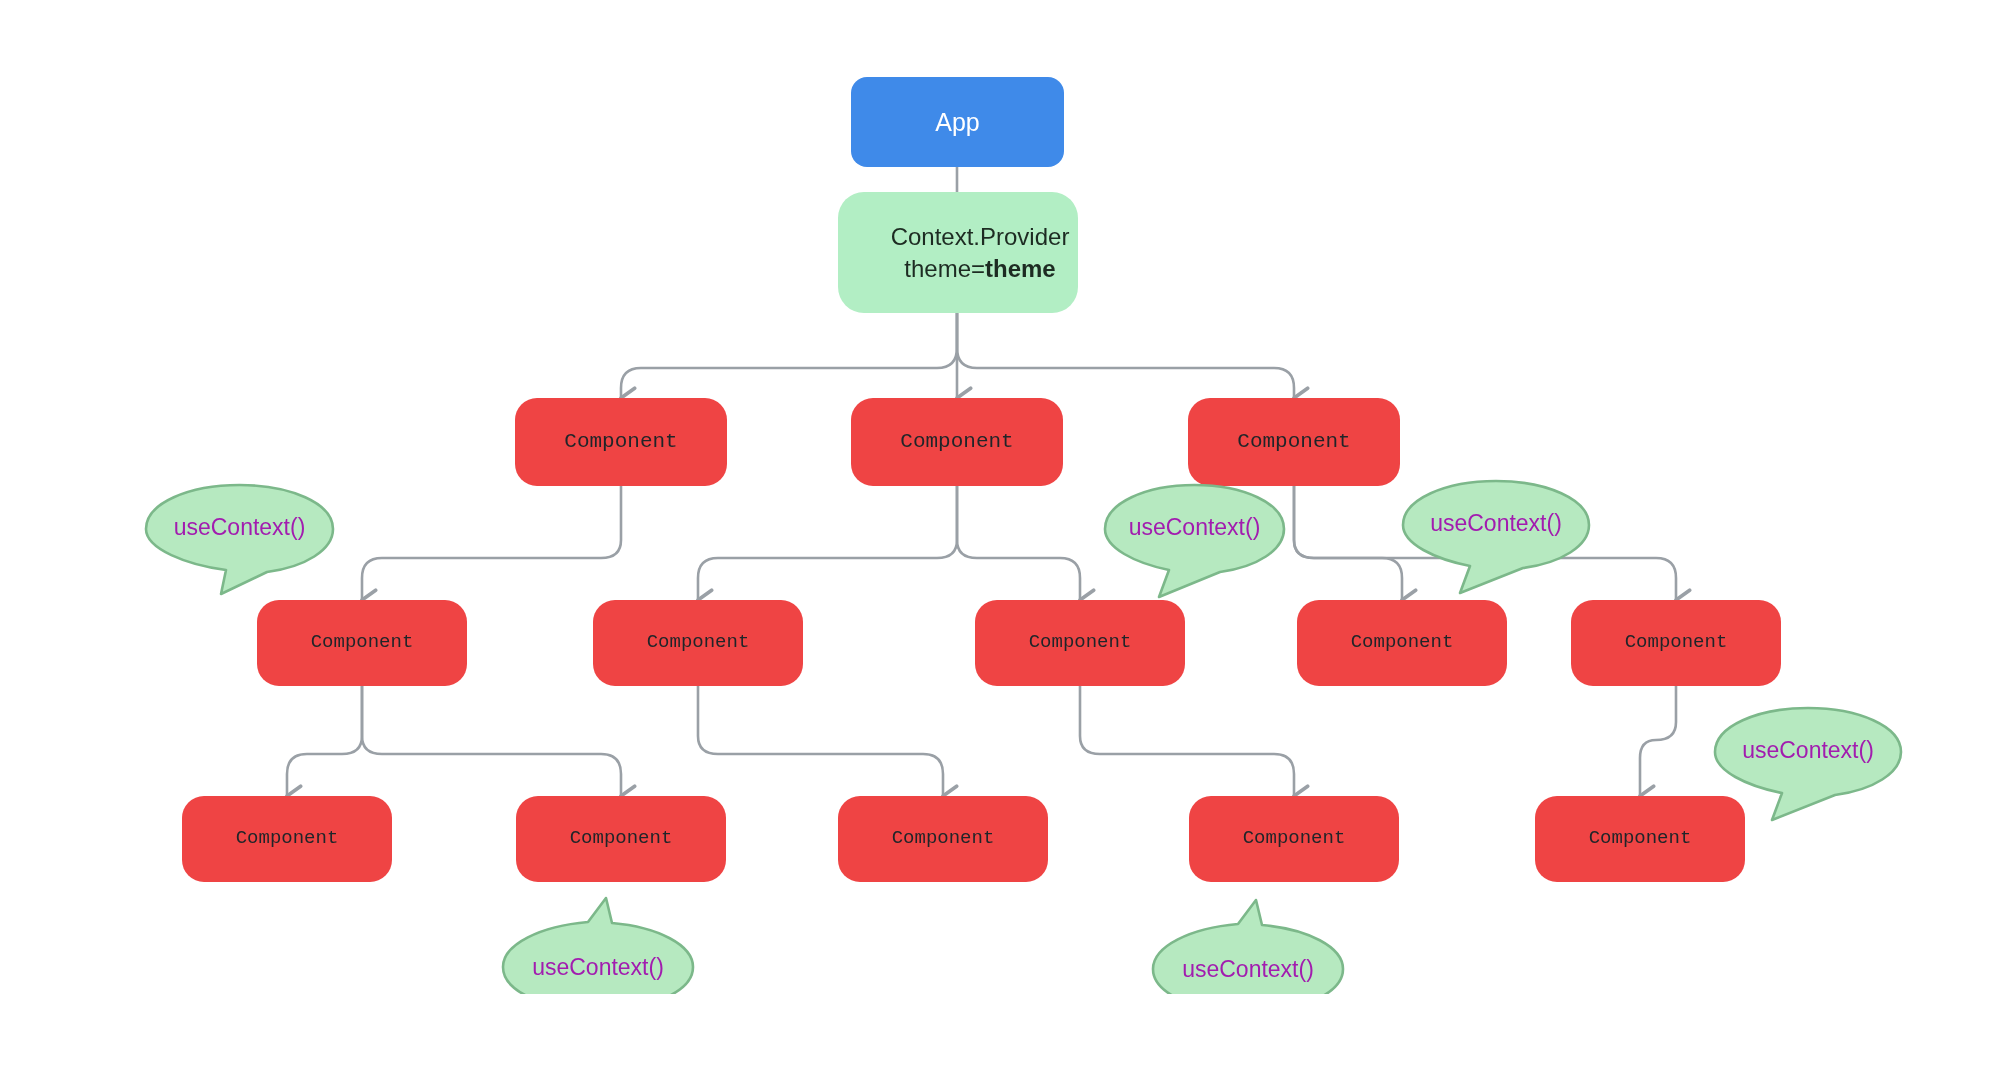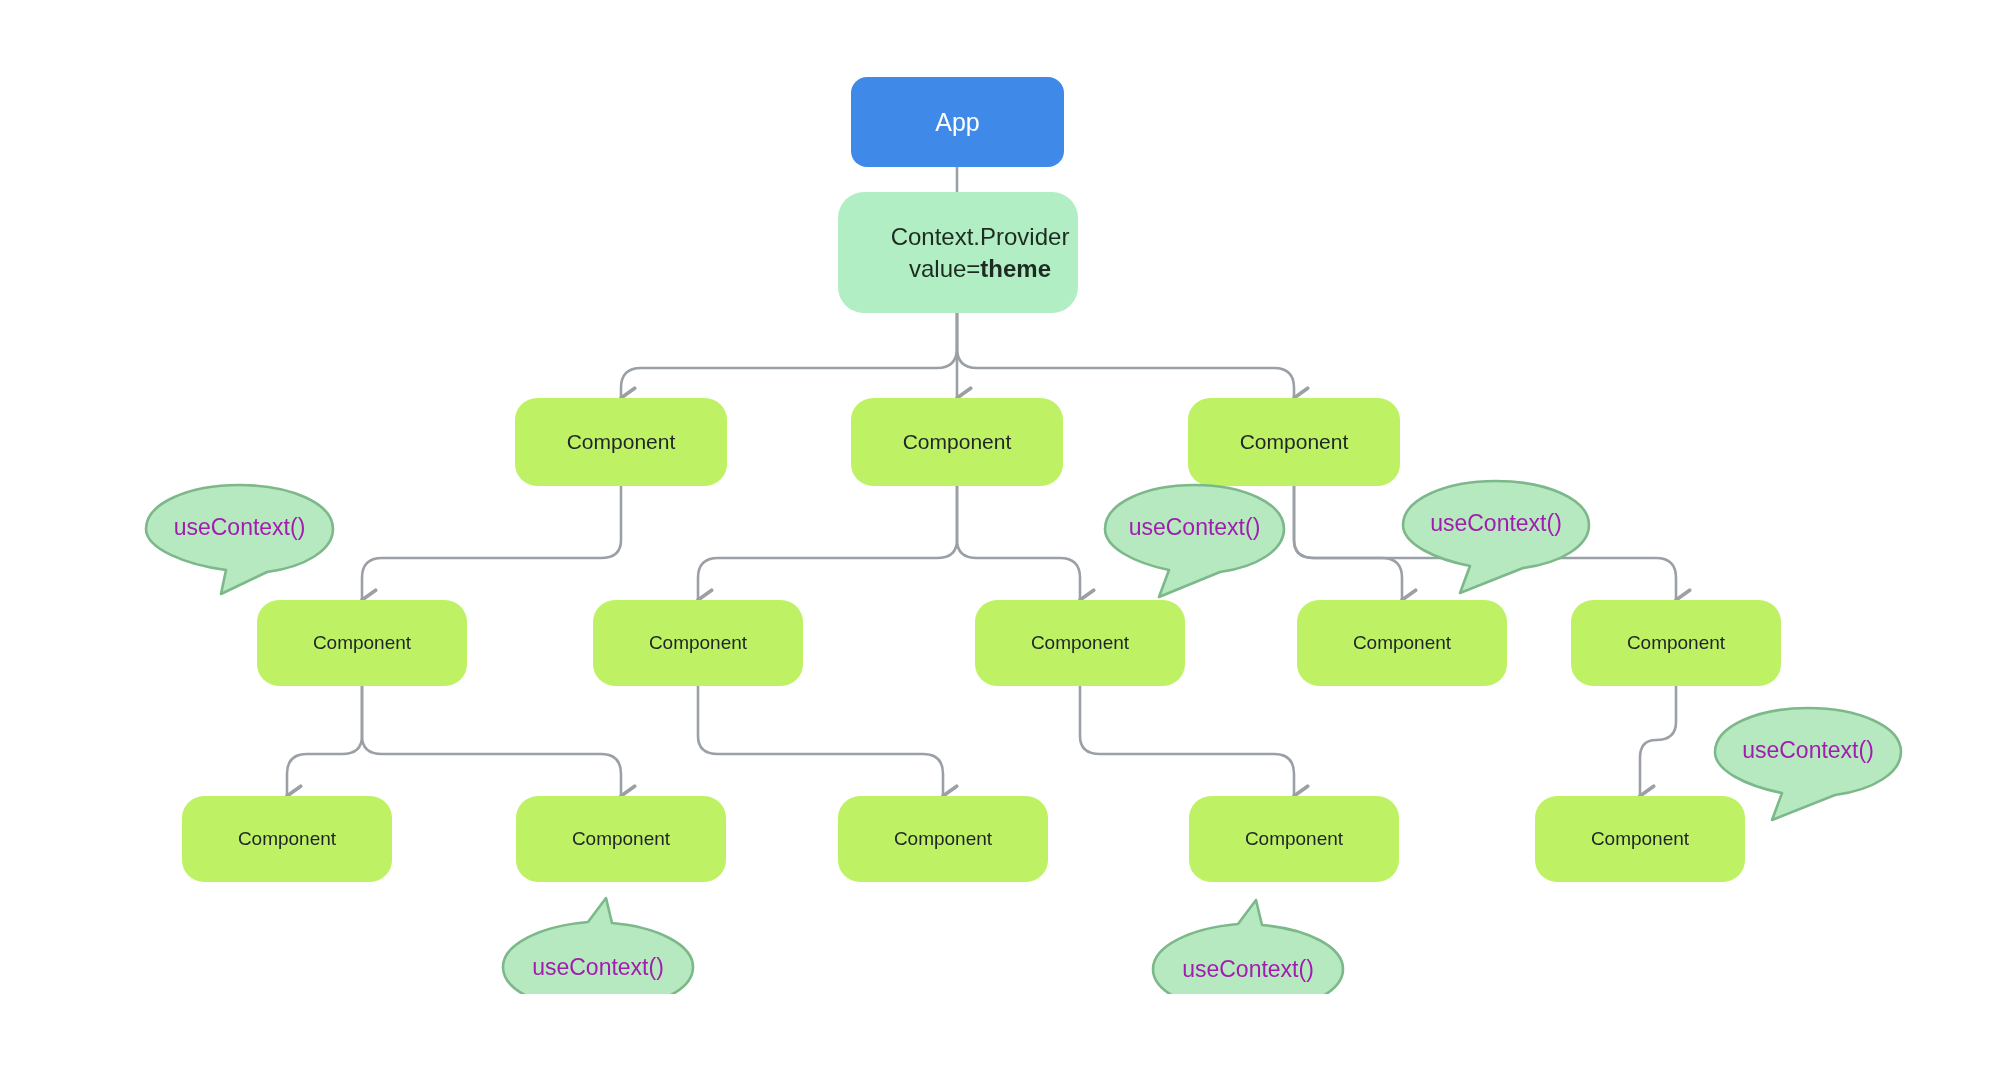--- a/index.html
+++ b/index.html
@@ -44,23 +44,24 @@
     font-size: 25px;
     border-radius: 16px;
   }
   .node.provider {
     background: #b2eec4;
     color: #1d2b22;
     font-size: 24px;
     border-radius: 26px;
   }
   .node.component {
-    background: #bef264;
+    background: #ef4444;
     color: #1f2529;
     font-size: 21px;
+    font-family: Liberation Mono, monospace;
   }
   .node.component.small {
     font-size: 19px;
   }
   .provider-line2 .bold {
     font-weight: bold;
     text-align: center;
   }
   .bubble {
     position: absolute;
@@ -120,21 +121,21 @@
       <path d="M 1676,686 L 1676,722 Q 1676,740 1656,740 Q 1640,740 1640,758 L 1640,796" marker-end="url(#arrow)"></path>
     </g>
   </svg>
 
   <div class="node app" style="left:851px; top:77px; width:213px; height:90px;">
     <span>App</span>
   </div>
 
   <div class="node provider" style="left:838px; top:192px; width:240px; height:121px;padding-left:44px;">
     <span>Context.Provider</span>
-    <span class="provider-line2"><span>value=</span><span class="bold">theme</span></span>
+    <span class="provider-line2"><span>theme=</span><span class="bold">theme</span></span>
   </div>
 
   <div class="node component" style="left:515px; top:398px; width:212px; height:88px;">
     <span>Component</span>
   </div>
   <div class="node component" style="left:851px; top:398px; width:212px; height:88px;">
     <span>Component</span>
   </div>
   <div class="node component" style="left:1188px; top:398px; width:212px; height:88px;">
     <span>Component</span>

